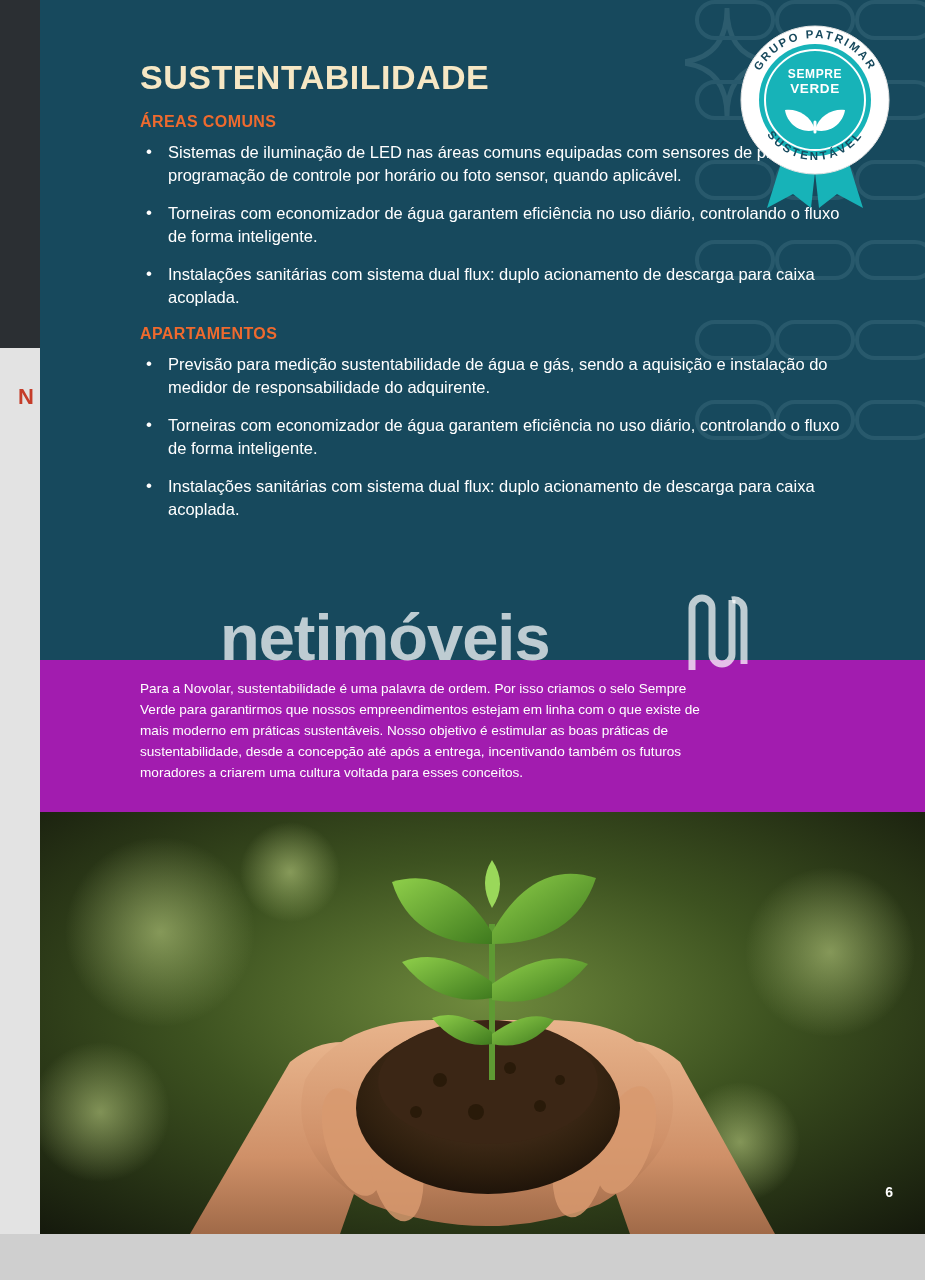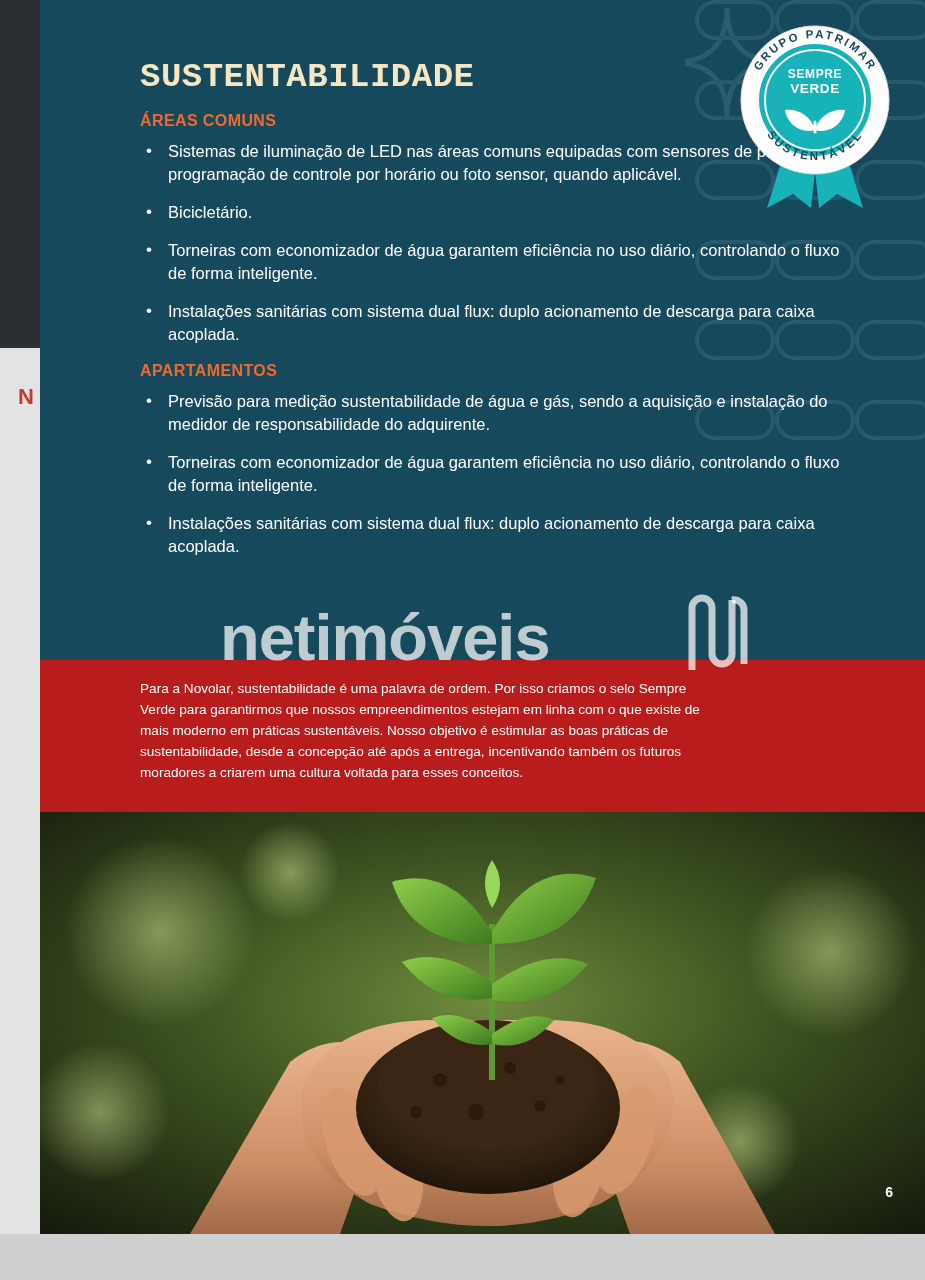--- a/index.html
+++ b/index.html
@@ -74,21 +74,20 @@
     position: absolute;
     left: 100px; top: 58px;
     width: 710px;
   }
   .title {
     font-size: 34px;
     font-weight: bold;
     letter-spacing: 0.5px;
     color: #f6e7c4;
     margin-bottom: 16px;
-    font-family: Liberation Mono, monospace;
   }
   .section-head {
     font-size: 16px;
     font-weight: bold;
     letter-spacing: 0.4px;
     color: #ef6a2e;
     margin: 16px 0 10px 0;
   }
   .section-head.first { margin-top: 10px; }
   ul.bullets { list-style: none; }
@@ -128,21 +127,21 @@
     position: absolute;
     right: 26px; top: -4px;
     width: 72px; height: 82px;
   }
 
   
   .orange-band {
     position: absolute;
     left: 0; top: 660px;
     width: 885px; height: 152px;
-    background: #b91c1c;
+    background: #a21caf;
     z-index: 4;
   }
   .band-text {
     position: absolute;
     left: 100px; top: 18px;
     width: 560px;
     color: #ffffff;
     font-size: 13.6px;
     line-height: 21px;
   }
@@ -212,21 +211,20 @@
         <path d="M190 420 h40 a18 18 0 0 1 0 36 h-40 a18 18 0 0 1 0 -36 z"></path>
       </g>
     </svg>
 
     <div class="content">
       <div class="title">SUSTENTABILIDADE</div>
 
       <div class="section-head first">ÁREAS COMUNS</div>
       <ul class="bullets">
         <li>Sistemas de iluminação de LED nas áreas comuns equipadas com sensores de presença, programação de controle por horário ou foto sensor, quando aplicável.</li>
-        <li>Bicicletário.</li>
         <li>Torneiras com economizador de água garantem eficiência no uso diário, controlando o fluxo de forma inteligente.</li>
         <li>Instalações sanitárias com sistema dual flux: duplo acionamento de descarga para caixa acoplada.</li>
       </ul>
 
       <div class="section-head">APARTAMENTOS</div>
       <ul class="bullets">
         <li>Previsão para medição sustentabilidade de água e gás, sendo a aquisição e instalação do medidor de responsabilidade do adquirente.</li>
         <li>Torneiras com economizador de água garantem eficiência no uso diário, controlando o fluxo de forma inteligente.</li>
         <li>Instalações sanitárias com sistema dual flux: duplo acionamento de descarga para caixa acoplada.</li>
       </ul>

